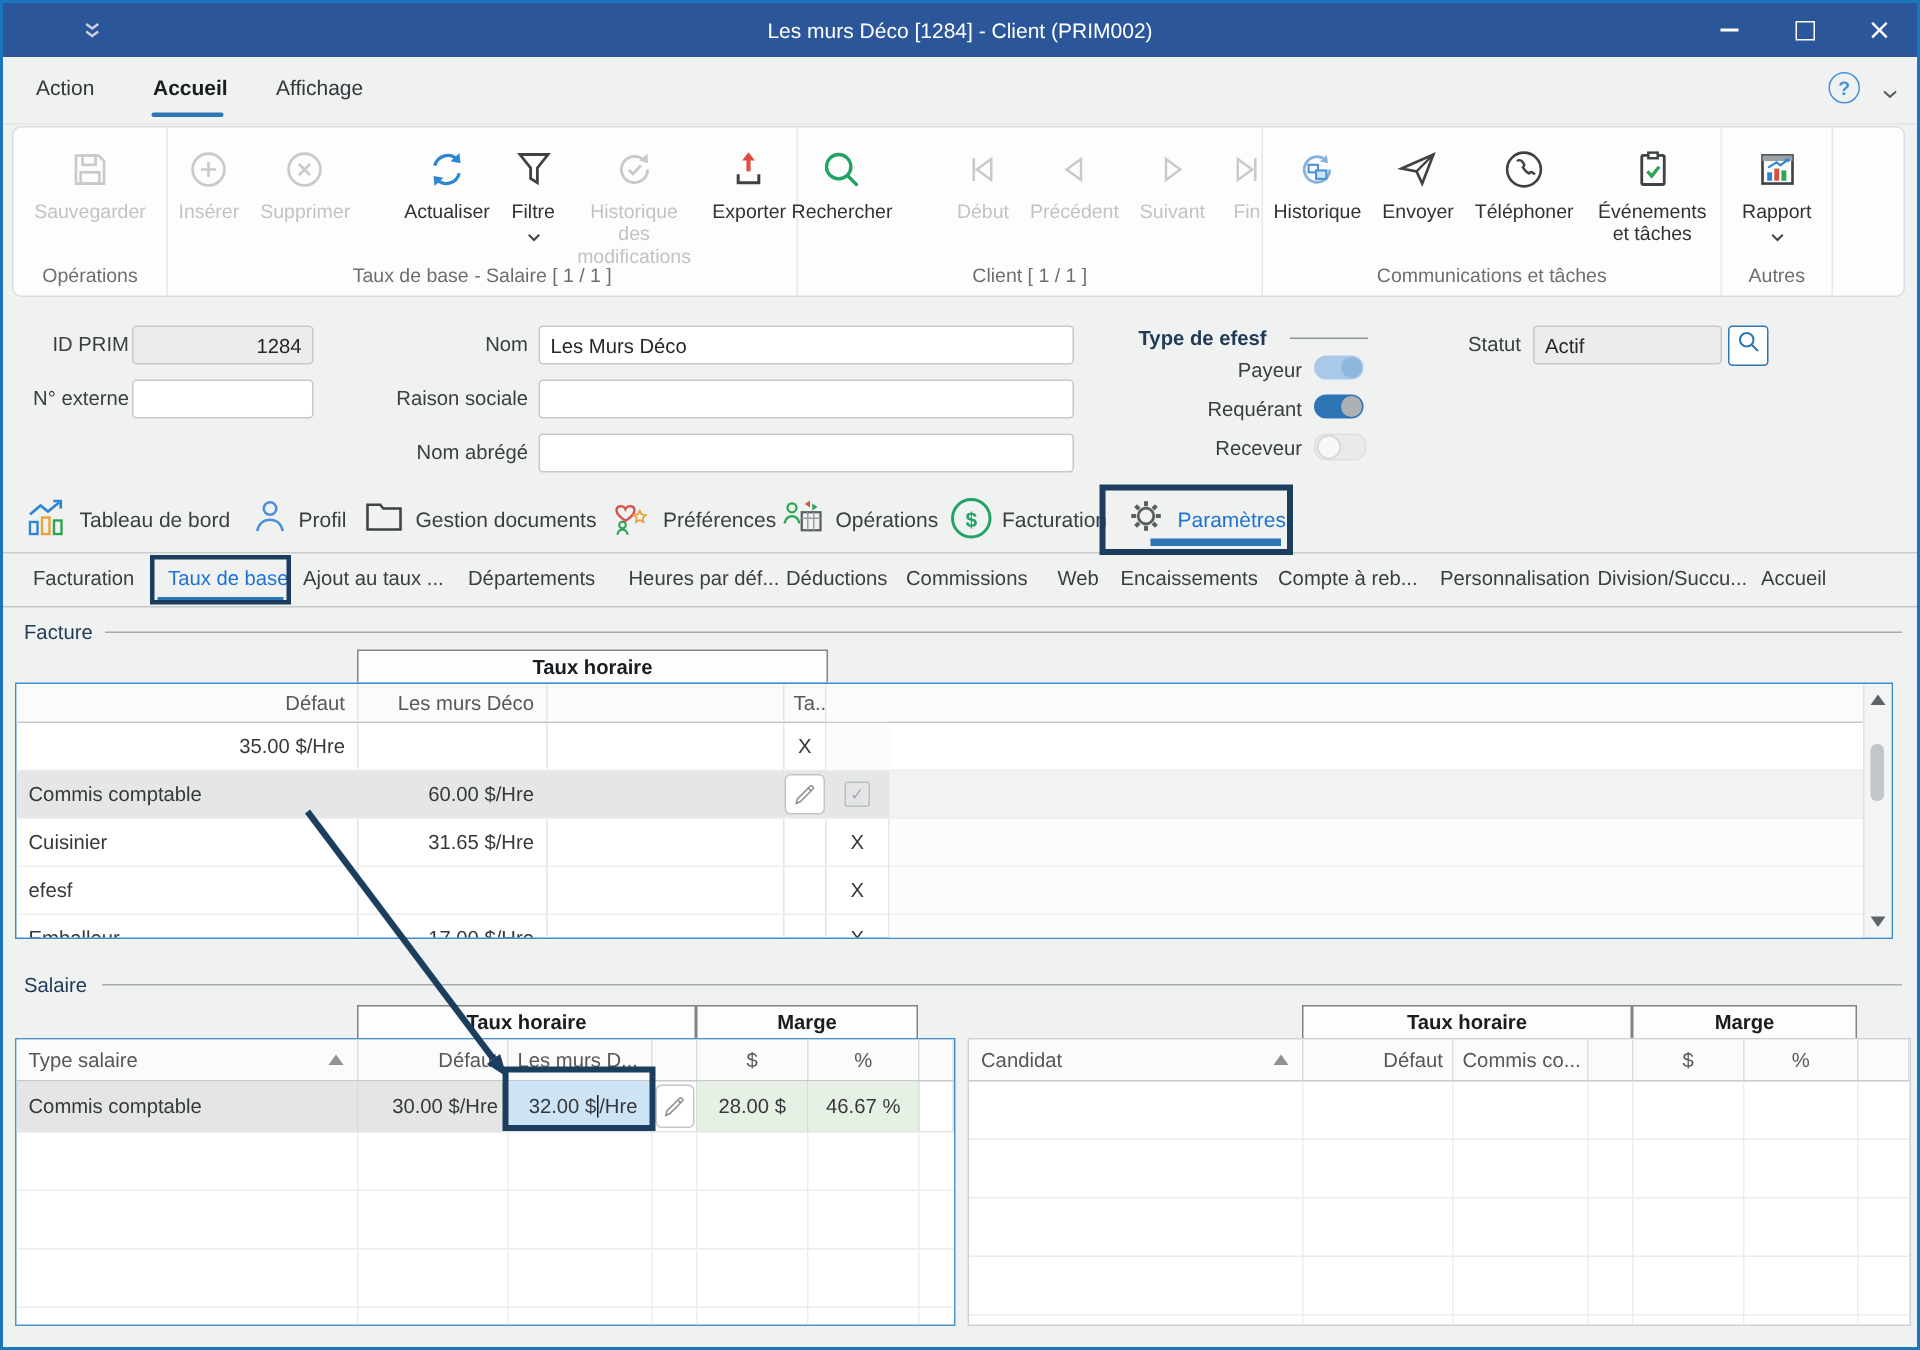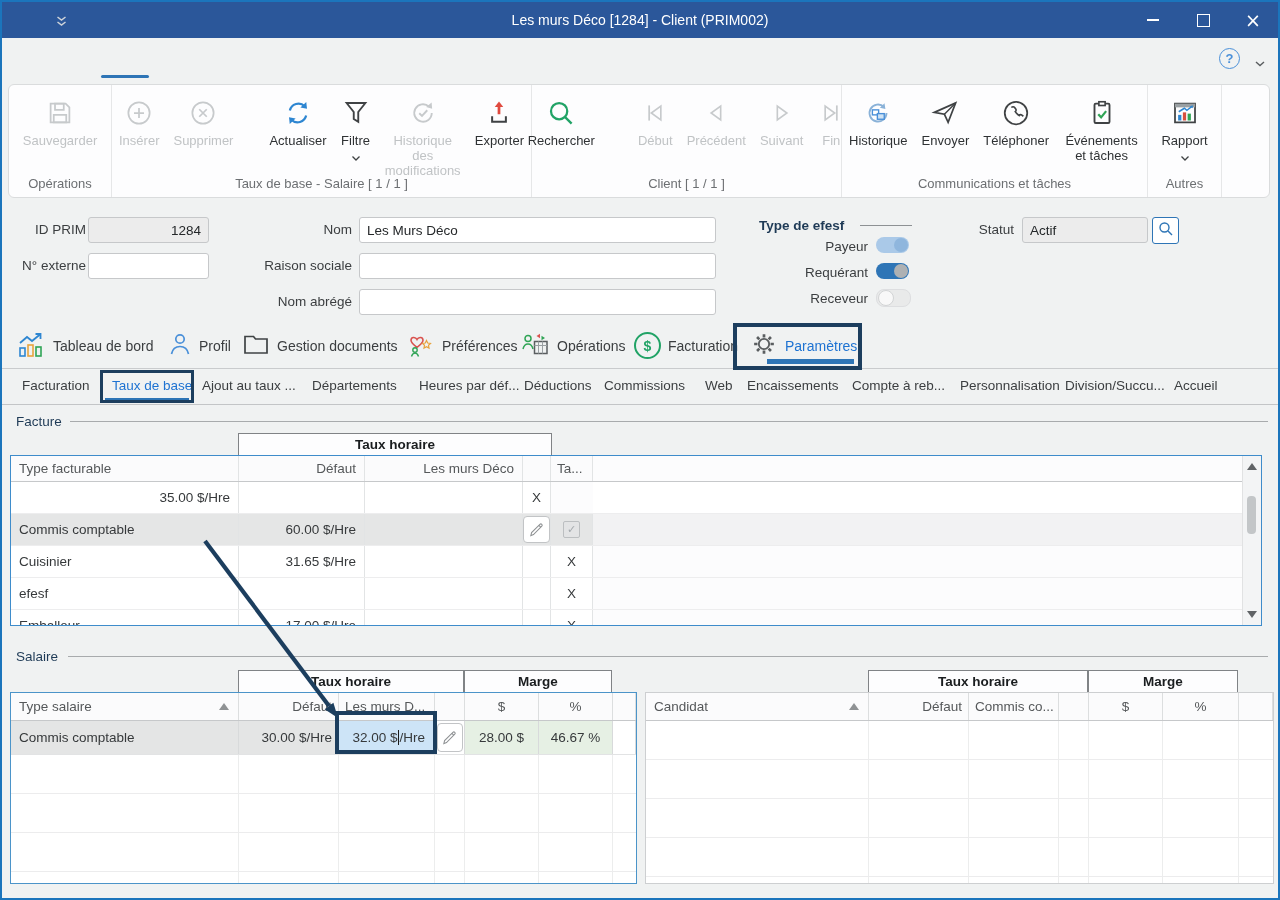--- a/index.html
+++ b/index.html
@@ -133,20 +133,25 @@
       <div class="wbtn">
           <span class="minbar"></span>
         </div>
       <div class="wbtn">
           <span class="maxbox"></span>
         </div>
       <div class="wbtn closex">×</div>
     </div>
   </div>
 
+  <div class="menubar">
+    <span class="mtab" style="left:22px">Action</span>
+    <span class="mtab active" style="left:100px">Accueil</span>
+    <span class="mtab" style="left:182px">Affichage</span>
+  </div>
   <div class="mtab-underline"></div>
   <div class="helpcirc">?</div>
   <span class="menuchev">
     <svg width="12" height="8" viewBox="0 0 12 8">
         <path d="M2 2l4 3.5L10 2" fill="none" stroke="#5a5e60" stroke-width="1.4"></path>
       </svg>
   </span>
 
   <div class="ribbon">
 
@@ -475,21 +480,20 @@
   </div>
   <div class="st-underline"></div>
 
   <div class="sectlabel" style="left:14px;top:412px">Facture</div>
   <div class="secthr" style="left:68px;top:419px;width:1198px"></div>
 
   <div class="ghbox" style="left:236px;top:431px;width:312px">Taux horaire</div>
 
   <div class="ftable">
     <div class="frow fhead">
-      <div class="cl">Type facturable</div>
       <div class="cr">Défaut</div>
       <div class="cr">Les murs Déco</div>
       <div></div>
       <div class="cp6">Ta...</div>
       <div></div>
     </div>
     <div class="frow">
       <div class="cr">35.00 $/Hre</div>
       <div class="cr"></div>
       <div></div>

